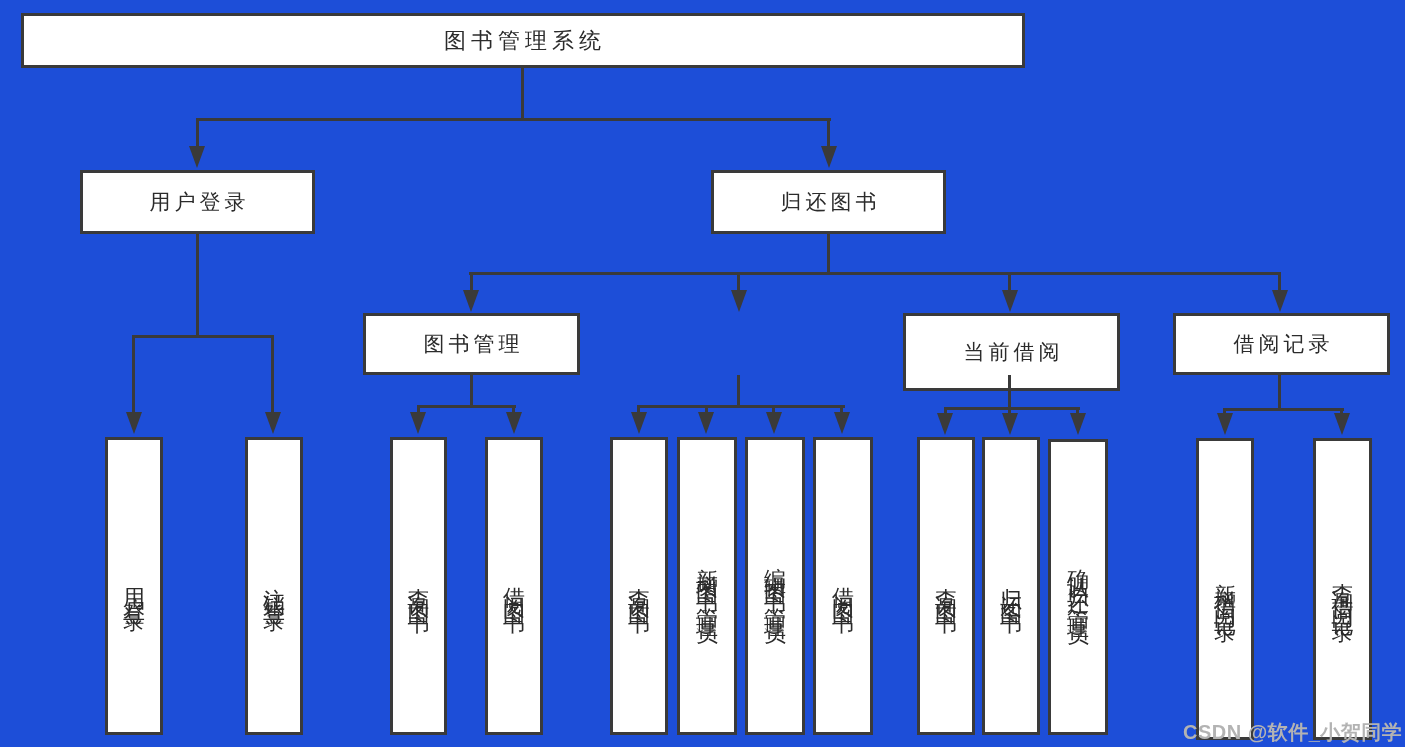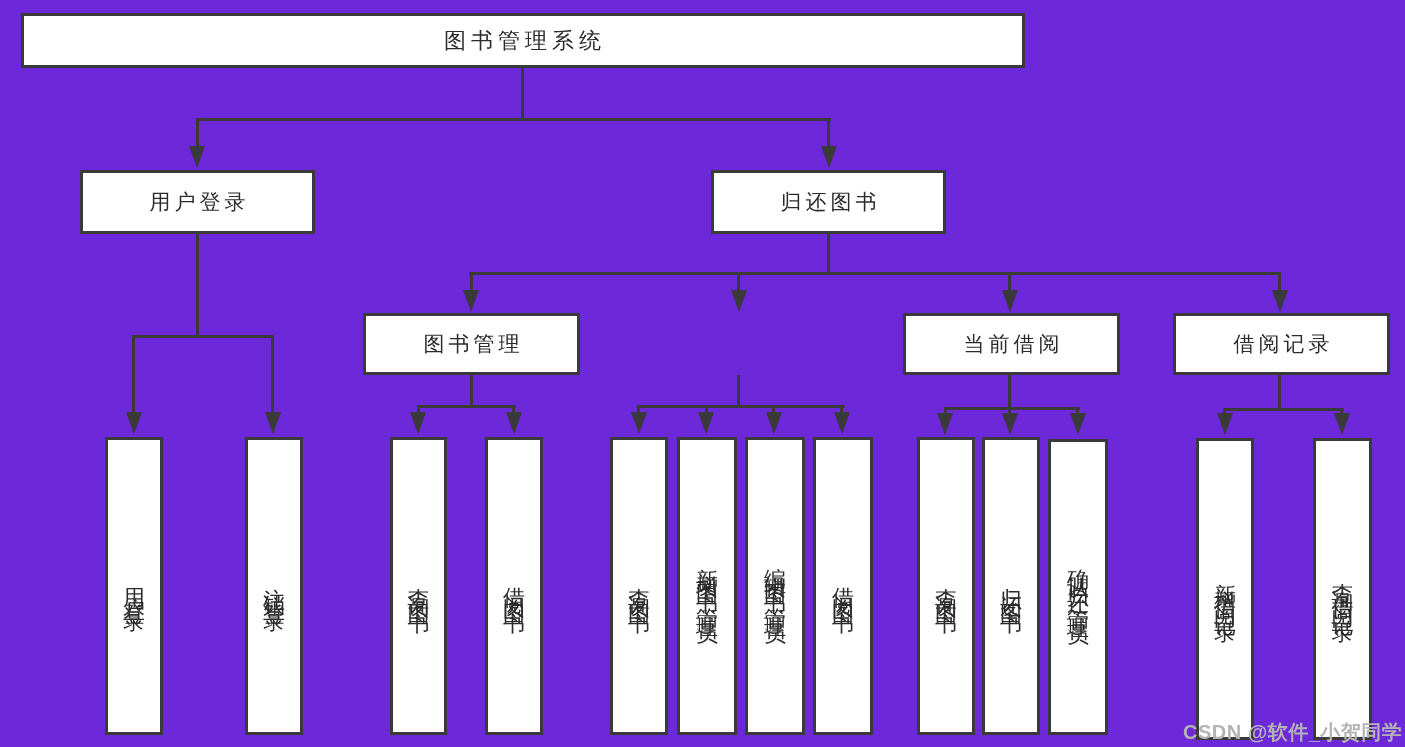--- a/index.html
+++ b/index.html
@@ -27,21 +27,21 @@
     border-top:22px solid var(--line,#3a3a3a);
   }
   .watermark{
     position:absolute;left:1183px;top:719px;z-index:5;
     font-size:20px;color:var(--wm,#b3b3b3);white-space:nowrap;letter-spacing:0.5px;font-weight:bold;
   }
 </style>
 </head>
 <body>
 
-<div class="canvas" style="--line: #3a3a3a; --text: #2b2b2b; --wm: #b3b3b3; background: #6d28d9;">
+<div class="canvas" style="--line: #3a3a3a; --text: #2b2b2b; --wm: #b3b3b3; background: #1d4ed8;">
 
   <div class="box hbox rootbox" style="left:21px;top:13px;width:1004px;height:55px">图书管理系统</div>
 
   <div class="vline" style="left:521px;top:68px;height:50px"></div>
   <div class="hline" style="left:196px;top:118px;width:635px"></div>
   <div class="vline" style="left:196px;top:118px;height:30px"></div>
   <div class="arrow" style="left:189px;top:146px"></div>
   <div class="vline" style="left:827px;top:118px;height:30px"></div>
   <div class="arrow" style="left:821px;top:146px"></div>
 
@@ -60,21 +60,21 @@
   <div class="vline" style="left:470px;top:272px;height:20px"></div>
   <div class="arrow" style="left:463px;top:290px"></div>
   <div class="vline" style="left:737px;top:272px;height:20px"></div>
   <div class="arrow" style="left:731px;top:290px"></div>
   <div class="vline" style="left:1008px;top:272px;height:20px"></div>
   <div class="arrow" style="left:1002px;top:290px"></div>
   <div class="vline" style="left:1278px;top:272px;height:20px"></div>
   <div class="arrow" style="left:1272px;top:290px"></div>
 
   <div class="box hbox" style="left:363px;top:313px;width:217px;height:62px">图书管理</div>
-  <div class="box hbox" style="left:903px;top:313px;width:217px;height:62px">当前借阅</div>
+  <div class="box hbox" style="left:903px;top:313px;width:217px;height:78px">当前借阅</div>
   <div class="box hbox" style="left:1173px;top:313px;width:217px;height:62px">借阅记录</div>
 
   <div class="vline" style="left:470px;top:375px;height:30px"></div>
   <div class="hline" style="left:417px;top:405px;width:99px"></div>
   <div class="vline" style="left:417px;top:405px;height:9px"></div>
   <div class="arrow" style="left:410px;top:412px"></div>
   <div class="vline" style="left:512px;top:405px;height:9px"></div>
   <div class="arrow" style="left:506px;top:412px"></div>
 
   <div class="vline" style="left:737px;top:375px;height:30px"></div>

